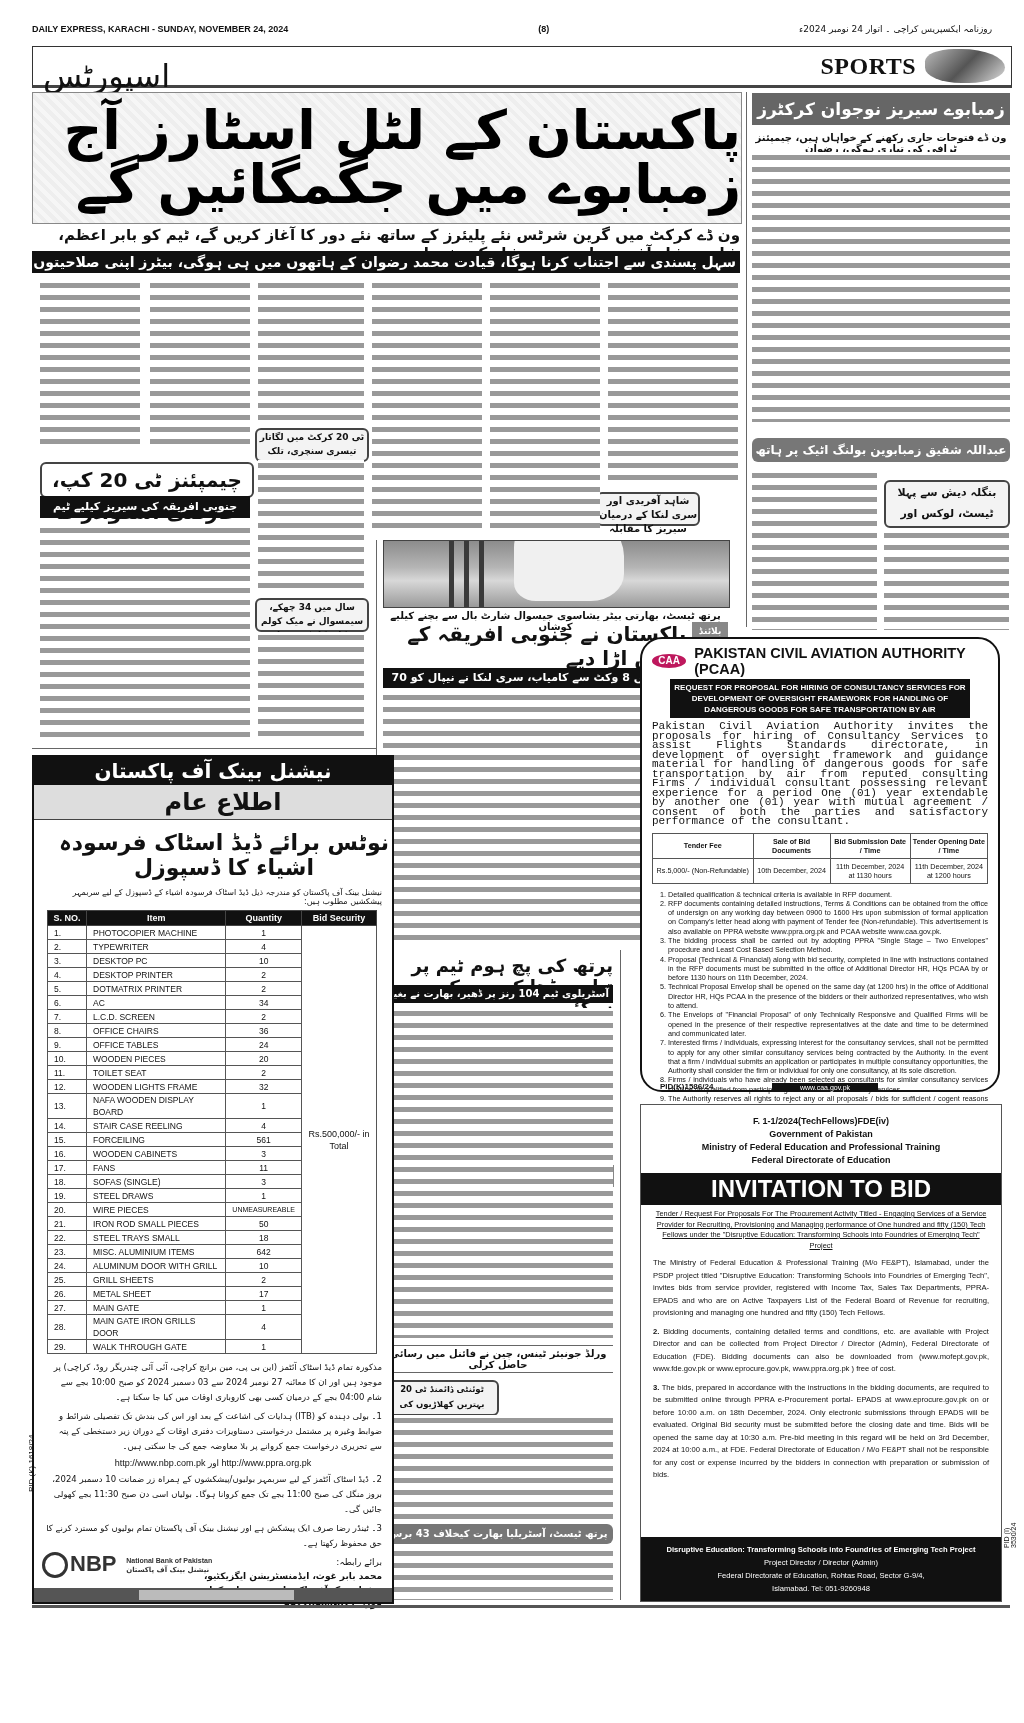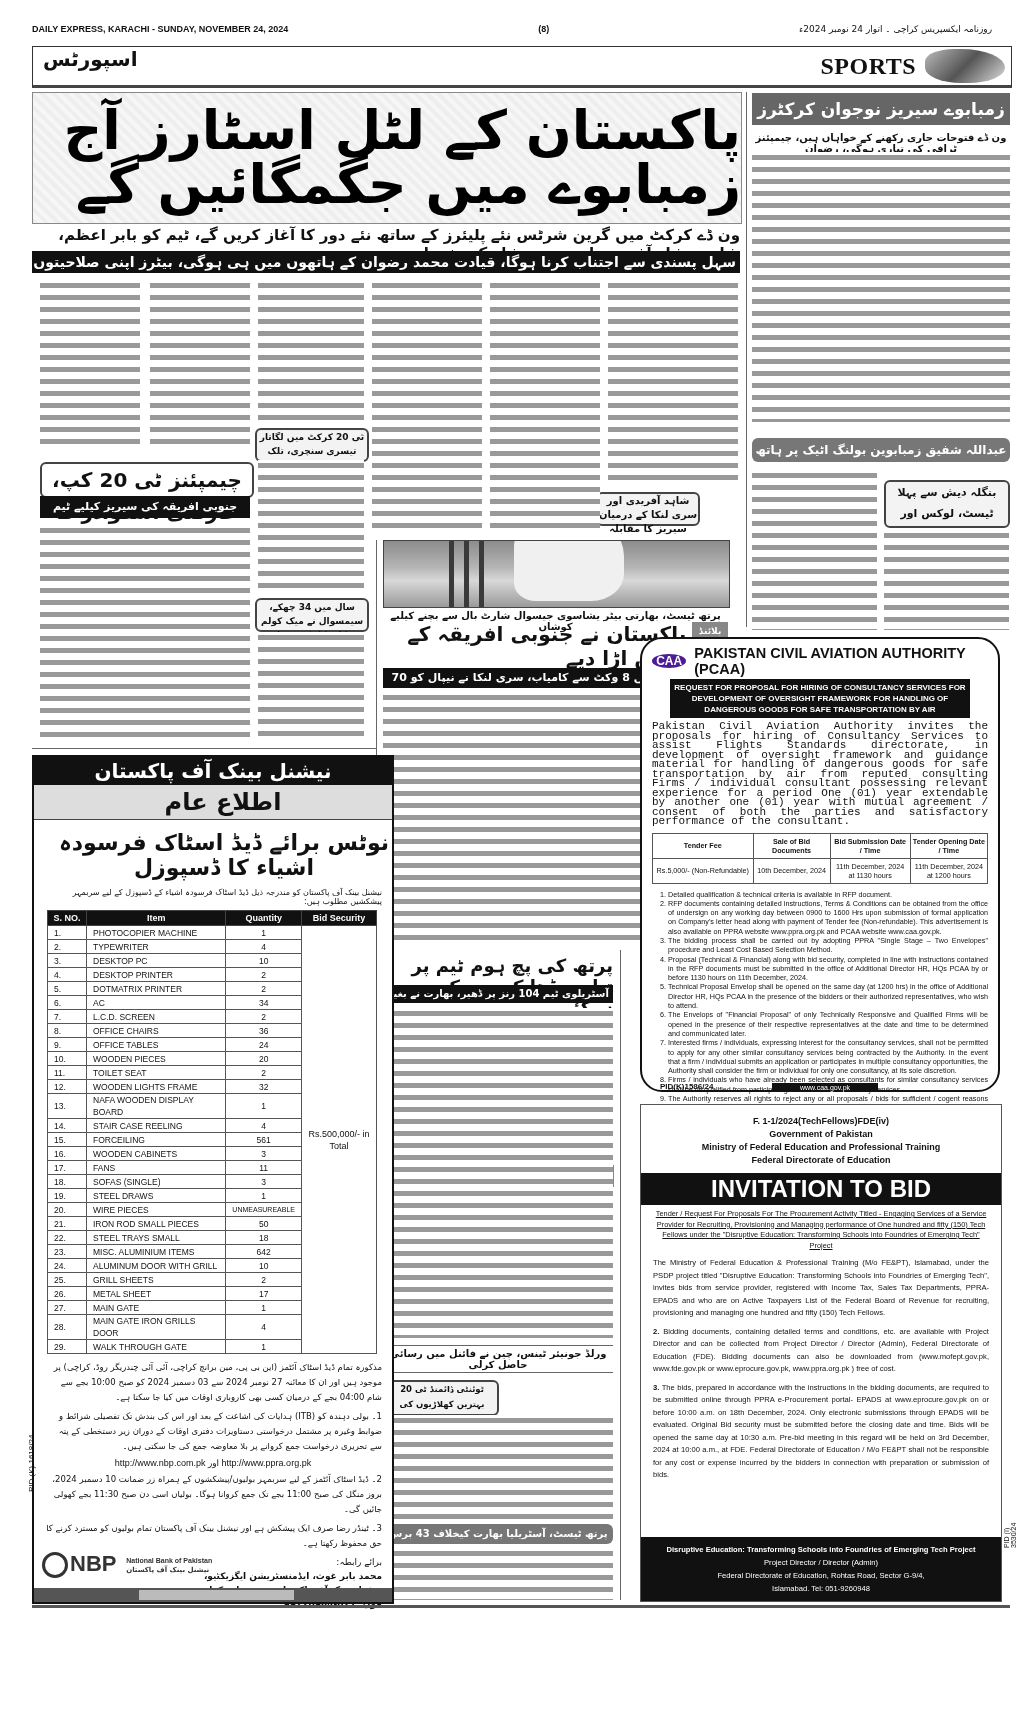--- a/index.html
+++ b/index.html
@@ -2,21 +2,21 @@
 <html><head>
 <meta charset="utf-8">
 <style>
   html, body { margin: 0; padding: 0; background: #ffffff; }
   body { width: 1024px; height: 1723px; position: relative; overflow: hidden; font-family: "Liberation Sans", sans-serif; color: #111; }
   .abs { position: absolute; }
   .urdu { font-family: "DejaVu Sans", sans-serif; direction: rtl; }
   .masthead-line { position: absolute; left: 32px; top: 24px; width: 960px; font-size: 9px; display: flex; justify-content: space-between; font-weight: bold; font-family: "Liberation Sans", sans-serif; }
   .banner { position: absolute; left: 32px; top: 46px; width: 978px; height: 38px; border: 1px solid #333; border-bottom: 3px solid #444; background: #fff; }
   .banner .sports-en { position: absolute; right: 95px; top: 6px; font-family: "Liberation Serif", serif; font-weight: bold; font-size: 24px; letter-spacing: 0.5px; }
-  .banner .sports-ur { position: absolute; left: 10px; top: 0; font-size: 20px; font-weight: bold; }
+  .banner .sports-ur { position: absolute; left: 10px; top: 10px; font-size: 32px; font-weight: normal; }
   .banner .logo { position: absolute; right: 6px; top: 2px; width: 80px; height: 34px; border-radius: 40% 60% 50% 50%; background: linear-gradient(135deg,#bbb,#555,#ddd); }
 
   .headline-box { position: absolute; left: 32px; top: 92px; width: 708px; height: 130px; border: 1px solid #888; background: repeating-linear-gradient(45deg,#eee 0 4px,#f6f6f6 4px 8px); display:flex; align-items:center; justify-content:center; }
   .headline-box span { font-size: 54px; font-weight: bold; color: #000; line-height: 1; }
   .subhead { position: absolute; left: 32px; top: 226px; width: 708px; font-size: 15px; font-weight: bold; text-align: right; }
   .blackbar { background: #111; color: #fff; font-weight: bold; }
   .bar1 { position: absolute; left: 32px; top: 251px; width: 708px; height: 22px; font-size: 14px; line-height: 22px; text-align: right; padding-right: 4px; box-sizing: border-box; }
 
   .right-top-head { position: absolute; left: 752px; top: 93px; width: 258px; height: 32px; background: #666; color: #fff; font-size: 17px; font-weight: bold; text-align: center; line-height: 32px; }
   .right-top-sub { position: absolute; left: 752px; top: 132px; width: 258px; font-size: 10px; font-weight: bold; text-align: center; }
@@ -49,21 +49,21 @@
   .nbp .contact { font-size: 9px; text-align: right; margin: 4px 10px; line-height: 14px; }
   .nbp .logo-nbp { position: absolute; left: 8px; bottom: 24px; font-size: 22px; font-weight: 900; color: #333; font-family: "Liberation Sans", sans-serif; }
   .nbp .logo-nbp small { font-size: 7px; font-weight: bold; display:inline-block; vertical-align: middle; margin-left: 4px; line-height: 9px; }
   .nbp .bottom-bar { position: absolute; left: 0; right: 0; bottom: 0; height: 14px; background: #555; }
   .nbp .bottom-bar i { position:absolute; top:2px; height:10px; background:#bbb; left:105px; width: 155px; }
   .nbp .pid { position:absolute; left: 2px; bottom: 110px; transform: rotate(-90deg); transform-origin: left bottom; font-size: 8px; }
 
   
   .pcaa { position: absolute; left: 640px; top: 637px; width: 360px; height: 455px; border: 2px solid #111; border-radius: 22px; background: #fff; padding: 0; box-sizing: border-box; }
   .pcaa .head { display: flex; align-items: center; margin: 6px 10px 2px; }
-  .pcaa .caa-logo { width: 38px; height: 14px; background: #4c1d95; color: #fff; font-size: 12px; font-weight: bold; border-radius: 50%; text-align: center; line-height: 14px; margin-right: 8px; }
+  .pcaa .caa-logo { width: 38px; height: 14px; background: #be185d; color: #fff; font-size: 10px; font-weight: bold; border-radius: 50%; text-align: center; line-height: 14px; margin-right: 8px; }
   .pcaa .name { font-size: 14.5px; font-weight: bold; }
   .pcaa .rfp { background: #111; color: #fff; margin: 2px 28px 4px; padding: 3px 4px; font-size: 8px; font-weight: bold; text-align: center; line-height: 11px; }
   .pcaa p { font-size: 11px; margin: 0 10px; line-height: 9.5px; text-align: justify; font-family: Liberation Mono, monospace; }
   .pcaa table { border-collapse: collapse; margin: 6px 10px; width: 336px; font-size: 7.2px; }
   .pcaa th, .pcaa td { border: 1px solid #555; text-align: center; padding: 3px 2px; }
   .pcaa ol { margin: 2px 10px 0 20px; padding: 0 0 0 6px; font-size: 7.2px; line-height: 9.3px; text-align: justify; }
   .pcaa .sign { text-align: center; font-size: 8.5px; font-weight: bold; line-height: 11px; margin-top: 6px; }
   .pcaa .pid { position: absolute; left: 18px; bottom: -1px; font-size: 8px; font-weight: bold; }
   .pcaa .web { position: absolute; left: 130px; bottom: -2px; background: #111; color: #fff; font-size: 7px; padding: 1px 28px; }
 

